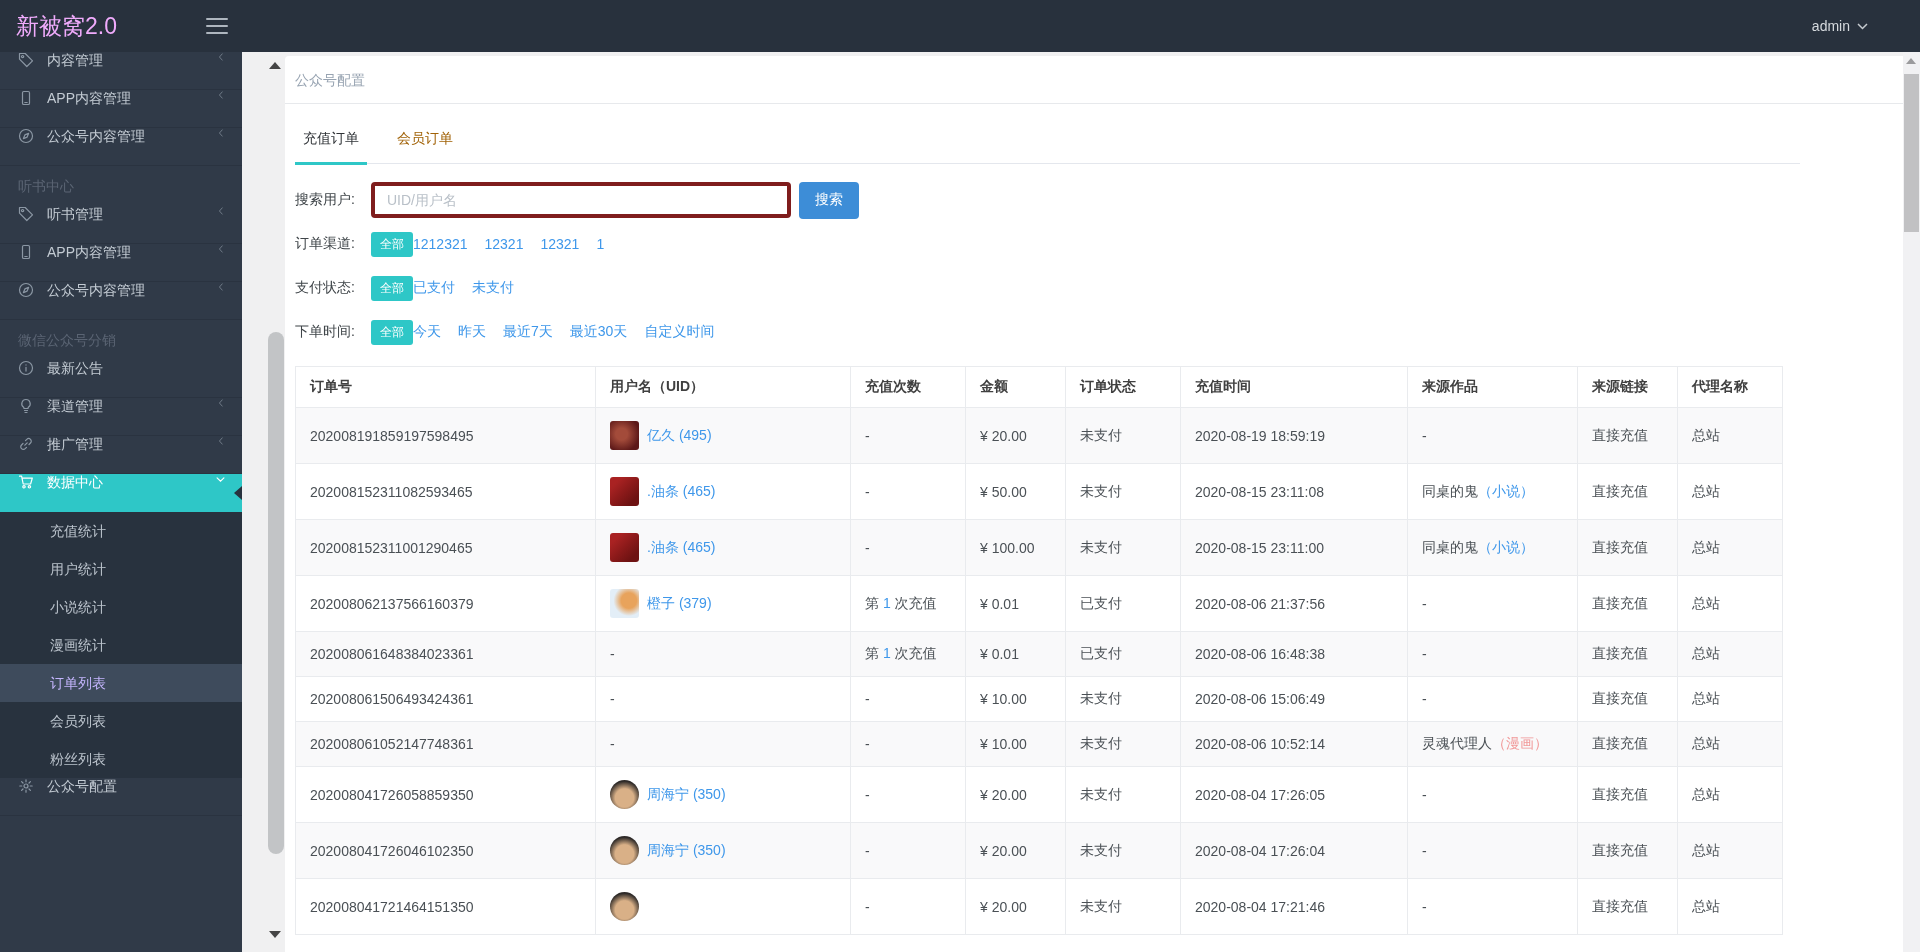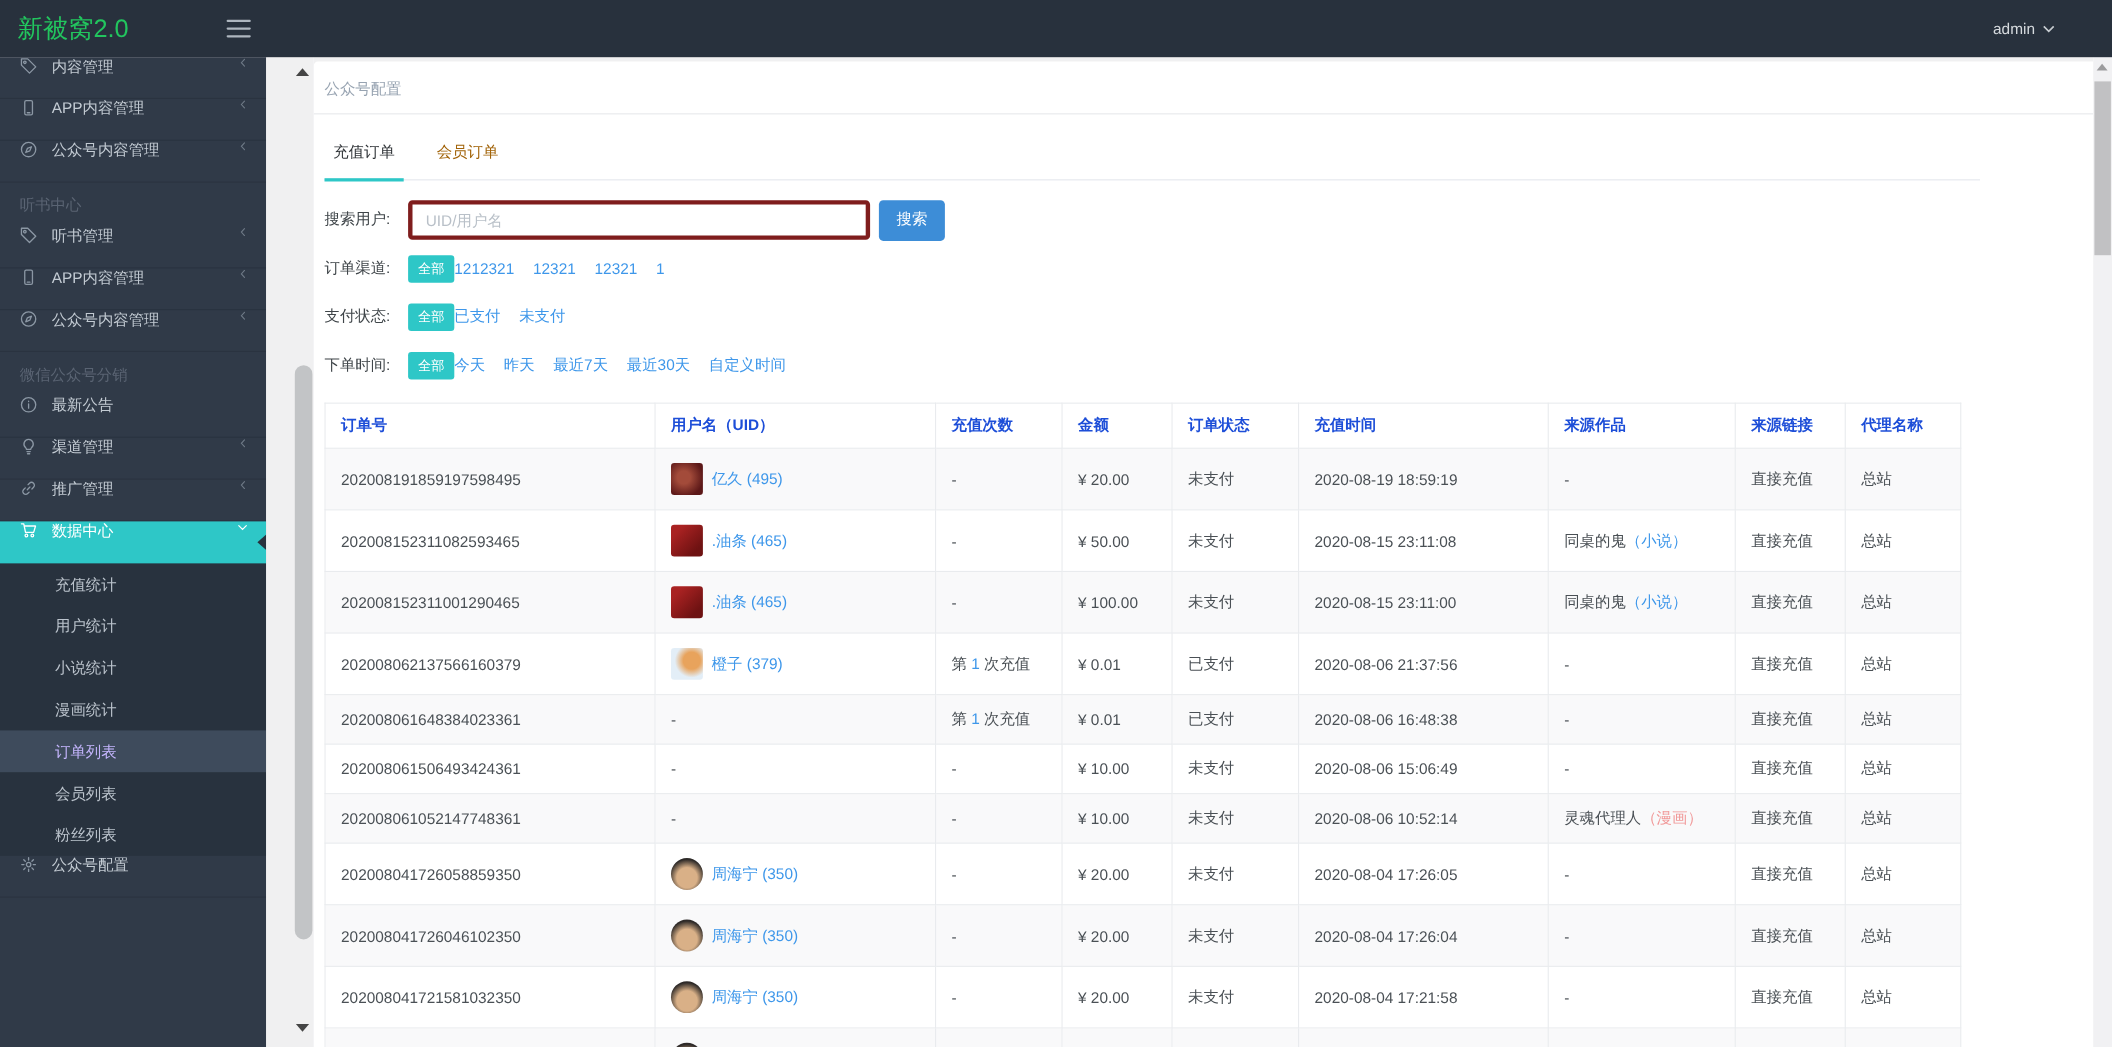--- a/index.html
+++ b/index.html
@@ -2,21 +2,21 @@
 <html><head>
 <meta charset="utf-8">
 <style>
   * { box-sizing: border-box; margin: 0; padding: 0; }
   html,body { width:1920px; height:952px; overflow:hidden;
     font-family:"Liberation Sans","DejaVu Sans",sans-serif; background:#fff; }
 
   
   .header { position:absolute; top:0; left:0; width:1920px; height:52px;
     background:#28313d; display:flex; align-items:center; z-index:5; }
-  .logo { width:206px; padding-left:16px; font-size:23px; color:#22c55e; }
+  .logo { width:206px; padding-left:16px; font-size:23px; color:#f0abfc; }
   .hamburger { width:22px; height:16px; display:flex; flex-direction:column;
     justify-content:space-between; cursor:pointer; }
   .hamburger span { display:block; height:2px; background:#aeb6bf; border-radius:1px; }
   .admin-box { margin-left:auto; margin-right:52px; display:flex; align-items:center;
     color:#d6dade; font-size:14px; cursor:pointer; }
   .admin-box svg { margin-left:7px; }
 
   
   .main { position:absolute; top:52px; left:0; right:0; bottom:0; display:flex; }
 
@@ -81,21 +81,21 @@
   .uid-input::placeholder { color:#b9c0c8; }
   .search-btn { margin-left:8px; width:60px; height:37px; background:#3d8dd7;
     color:#fff; border:none; border-radius:4px; font-size:14px; cursor:pointer; }
   .badge-all { background:#2ec7c7; color:#fff; border-radius:3px; padding:4px 9px;
     font-size:12px; cursor:pointer; }
   .f-link { color:#3e97ea; margin-right:17px; text-decoration:none; cursor:pointer; }
 
   
   table { border-collapse:collapse; table-layout:fixed; margin:16px 0 0 10px;
     font-size:14px; color:#4a5055; }
-  th { text-align:left; font-weight:bold; color:#1d4ed8; padding:11px 6px 11px 14px;
+  th { text-align:left; font-weight:bold; color:#404040; padding:11px 6px 11px 14px;
     border:1px solid #e9ebee; white-space:nowrap; overflow:hidden; }
   td { padding:13px 6px 13px 14px; border:1px solid #e9ebee; white-space:nowrap;
     overflow:hidden; height:19px; }
   tbody tr:nth-child(odd) td { background:#f9f9fa; }
   .user-cell { display:flex; align-items:center; }
   .user-link { color:#3e97ea; text-decoration:none; cursor:pointer; }
   .blue { color:#3e97ea; }
   .work-tag-novel { color:#3e97ea; text-decoration:none; cursor:pointer; }
   .work-tag-comic { color:#f19898; text-decoration:none; cursor:pointer; }
 
@@ -483,36 +483,20 @@
               </td>
               <td>-</td>
               <td>¥ 20.00</td>
               <td>未支付</td>
               <td>2020-08-04 17:26:04</td>
               <td>-</td>
               <td>直接充值</td>
               <td>总站</td>
             </tr>
             <tr>
-              <td>202008041721581032350</td>
-              <td>
-                <span class="user-cell">
-                  <span class="av av-zhouhaining"></span>
-                  <a class="user-link">周海宁 (350)</a>
-                </span>
-              </td>
-              <td>-</td>
-              <td>¥ 20.00</td>
-              <td>未支付</td>
-              <td>2020-08-04 17:21:58</td>
-              <td>-</td>
-              <td>直接充值</td>
-              <td>总站</td>
-            </tr>
-            <tr>
               <td>202008041721464151350</td>
               <td>
                 <span class="user-cell">
                   <span class="av av-zhouhaining"></span>
                 </span>
               </td>
               <td>-</td>
               <td>¥ 20.00</td>
               <td>未支付</td>
               <td>2020-08-04 17:21:46</td>

